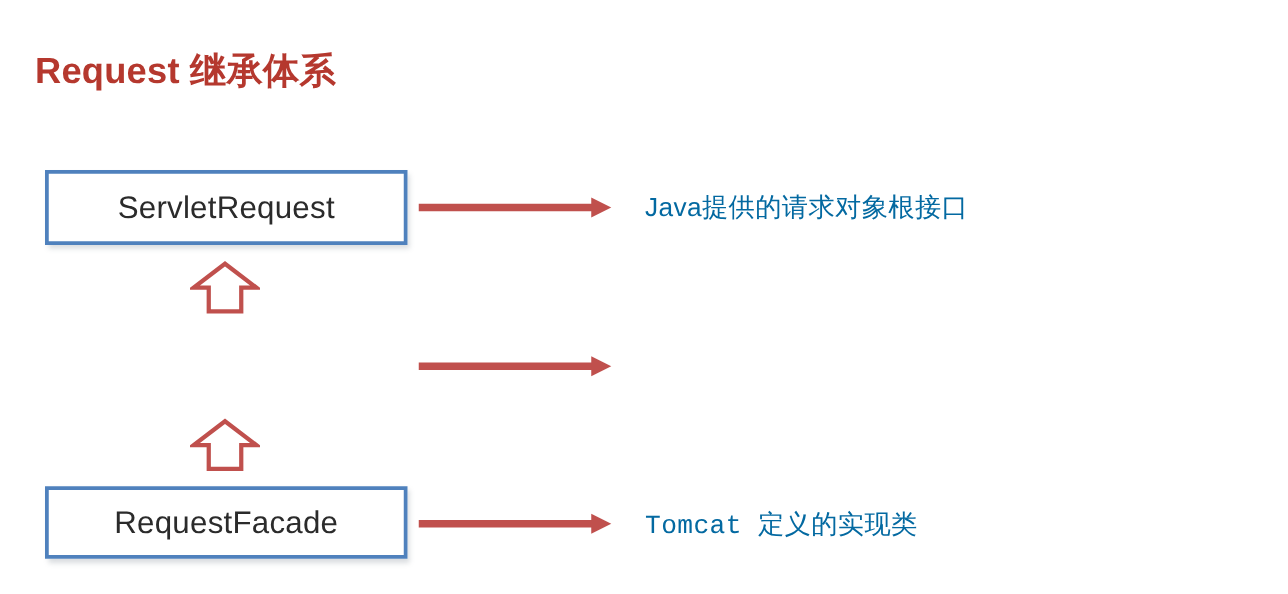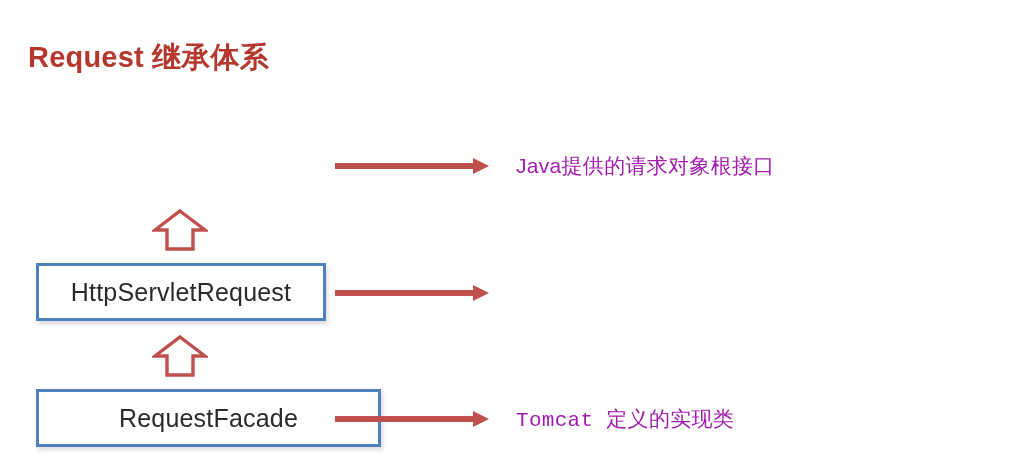--- a/index.html
+++ b/index.html
@@ -49,21 +49,21 @@
   .class-box .box-label {
     font-size: 25px;
     color: #2b2b2b;
     letter-spacing: 0.2px;
     white-space: nowrap;
     font-weight: 400;
   }
 
   #box-0 { left: 36px; top: 108px;  width: 290px; height: 60px; }
   #box-1 { left: 36px; top: 235px;  width: 290px; height: 58px; }
-  #box-2 { left: 36px; top: 361px;  width: 345px; height: 58px; }
+  #box-2 { left: 36px; top: 361px;  width: 290px; height: 58px; }
 
   
   .up-arrow {
     position: absolute;
     width: 56px;
     height: 44px;
   }
   #up-arrow-0 { left: 152px; top: 180px; }
   #up-arrow-1 { left: 152px; top: 306px; }
 
@@ -74,39 +74,39 @@
     height: 20px;
   }
   #h-arrow-0 { left: 333px; top: 128px; }
   #h-arrow-1 { left: 333px; top: 255px; }
   #h-arrow-2 { left: 333px; top: 381px; }
 
   
   .note {
     position: absolute;
     font-size: 21px;
-    color: #a21caf;
+    color: #0369a1;
     white-space: nowrap;
     letter-spacing: 0.3px;
   }
   #note-0 { left: 516px; top: 124px; }
   #note-1 { left: 516px; top: 251px; }
   #note-2 { left: 516px; top: 377px; font-family: Liberation Mono, monospace; }
 </style>
 </head>
 <body>
 
 <div id="canvas">
 
   <div class="title">Request 继承体系</div>
 
+  <div class="class-box" id="box-0">
+    <span class="box-label">ServletRequest</span>
+  </div>
 
-  <div class="class-box" id="box-1">
-    <span class="box-label">HttpServletRequest</span>
-  </div>
 
   <div class="class-box" id="box-2">
     <span class="box-label">RequestFacade</span>
   </div>
 
   <svg class="up-arrow" id="up-arrow-0" viewBox="0 0 56 44">
     <polygon points="28,3 53,22 41,22 41,41 15,41 15,22 3,22" fill="#ffffff" stroke="#c0504d" stroke-width="3.4" stroke-linejoin="miter"></polygon>
   </svg>
 
   <svg class="up-arrow" id="up-arrow-1" viewBox="0 0 56 44">

